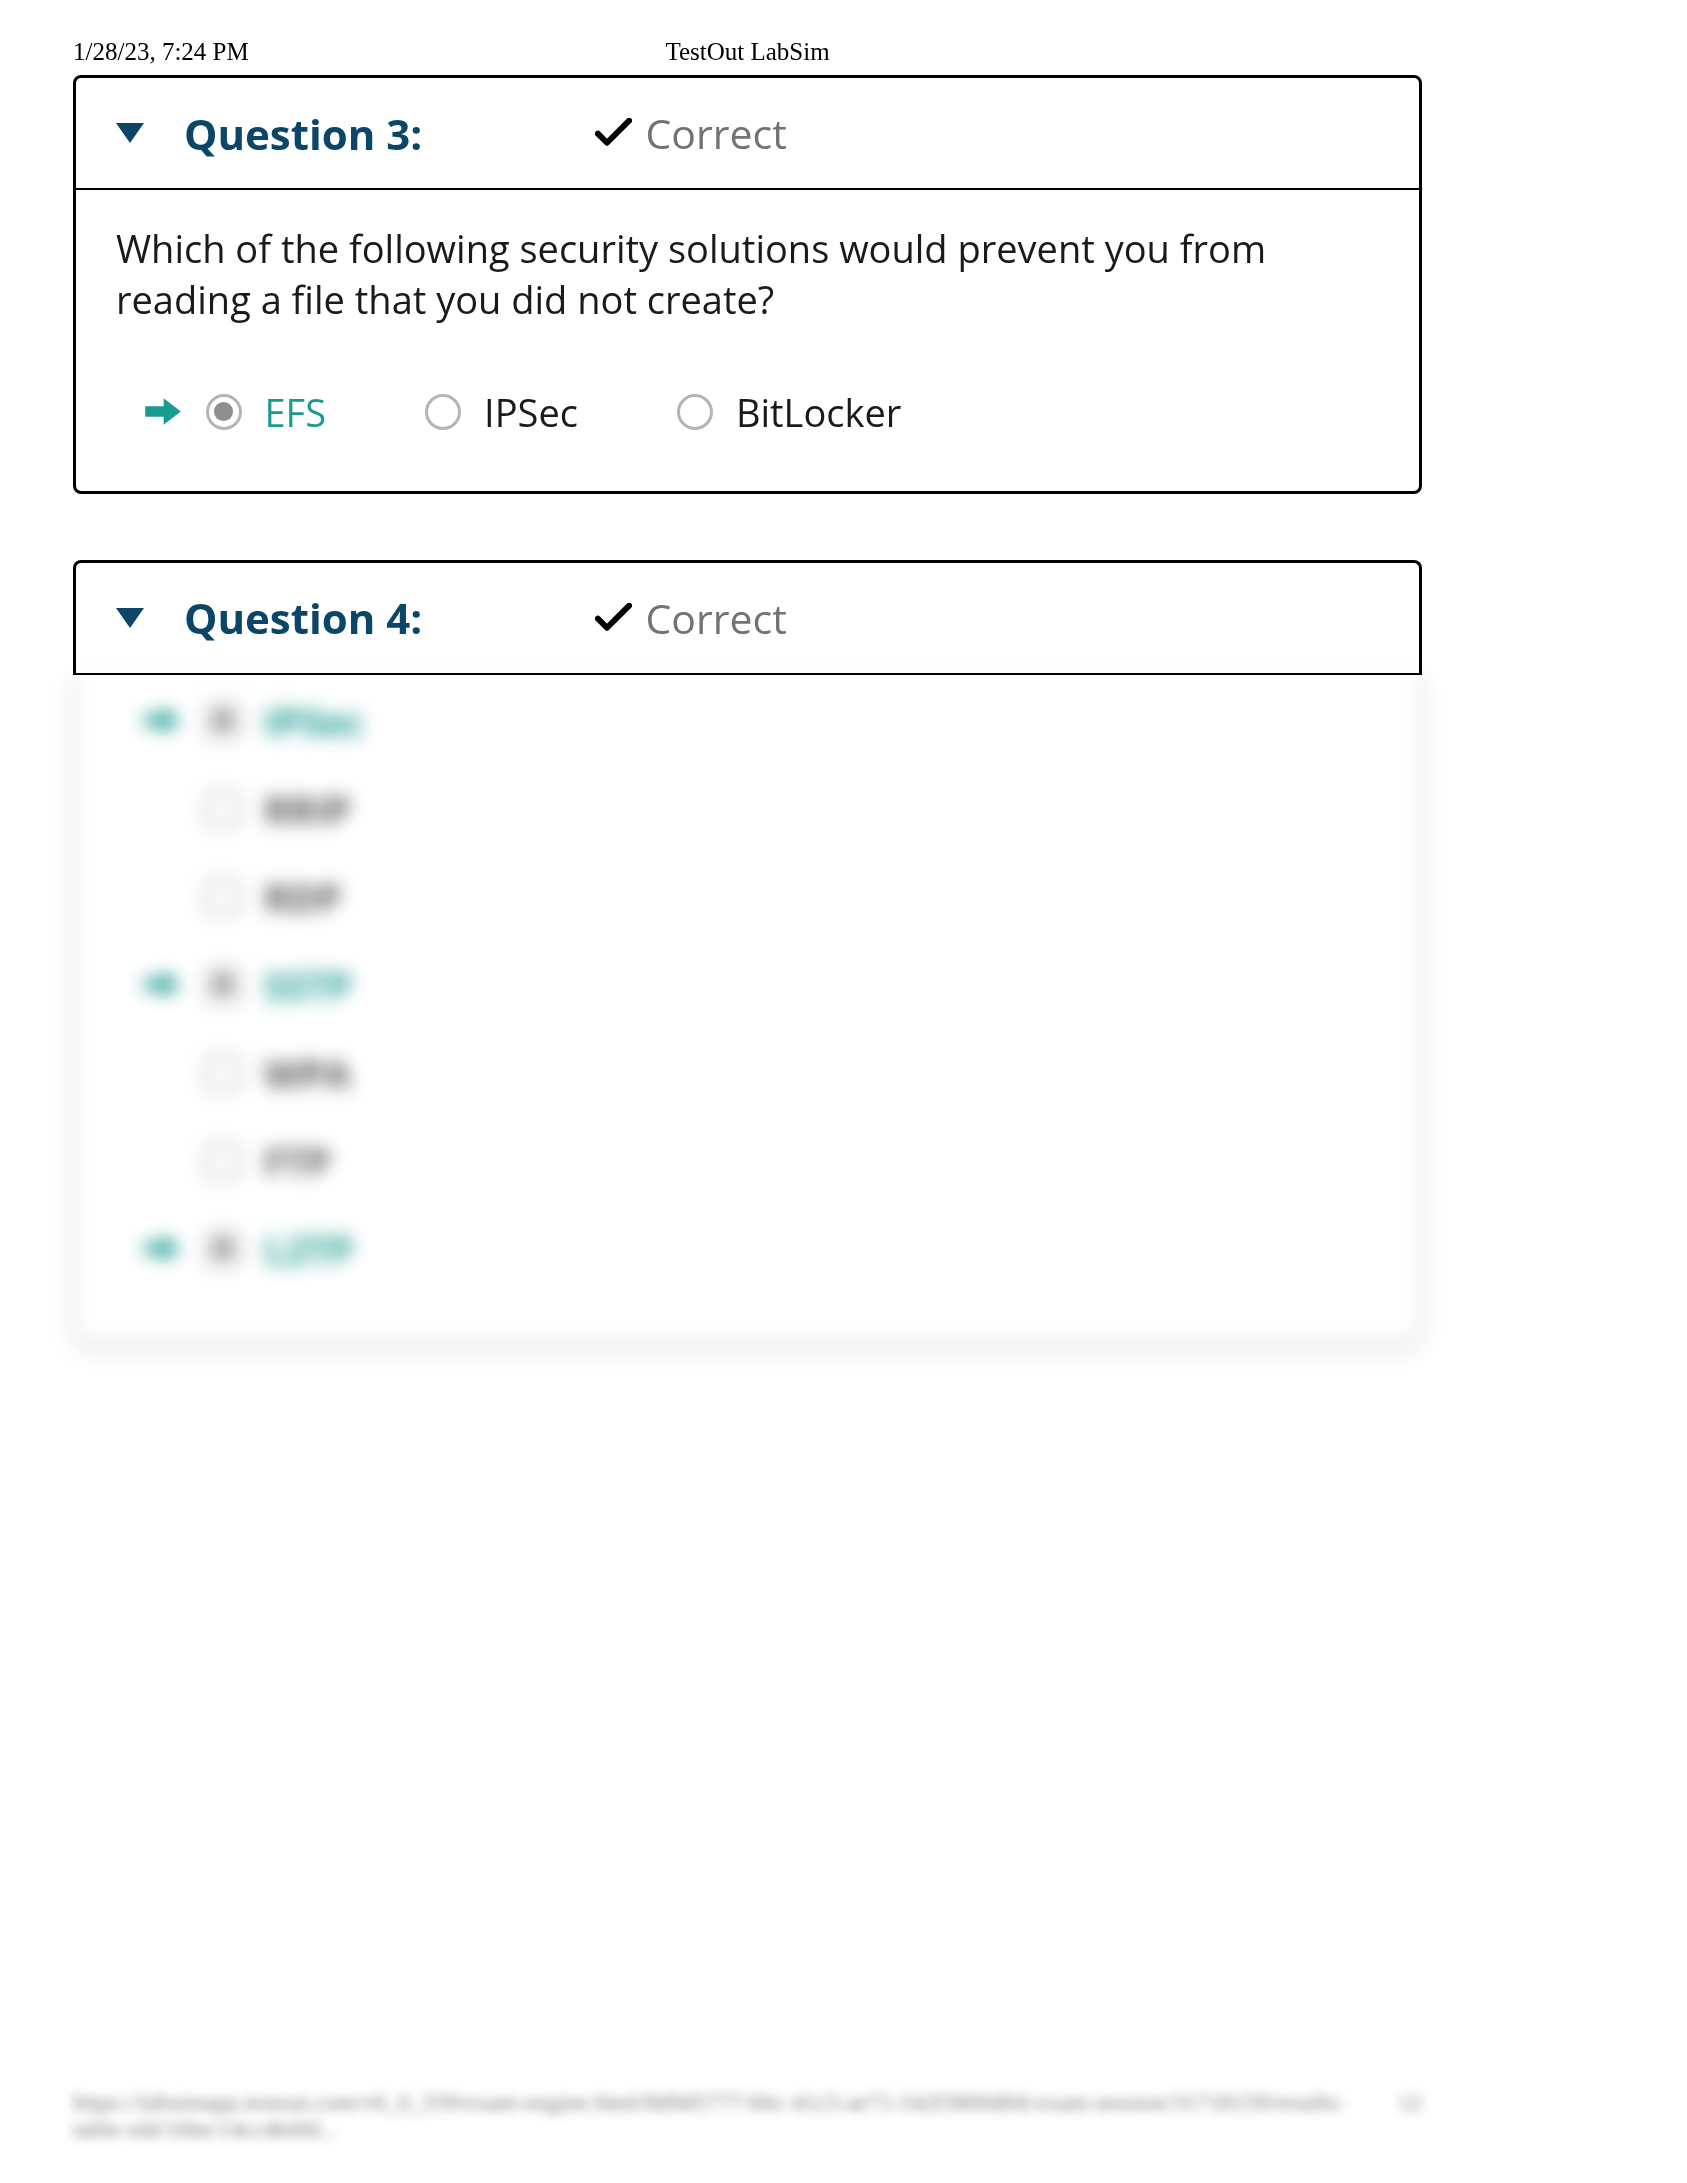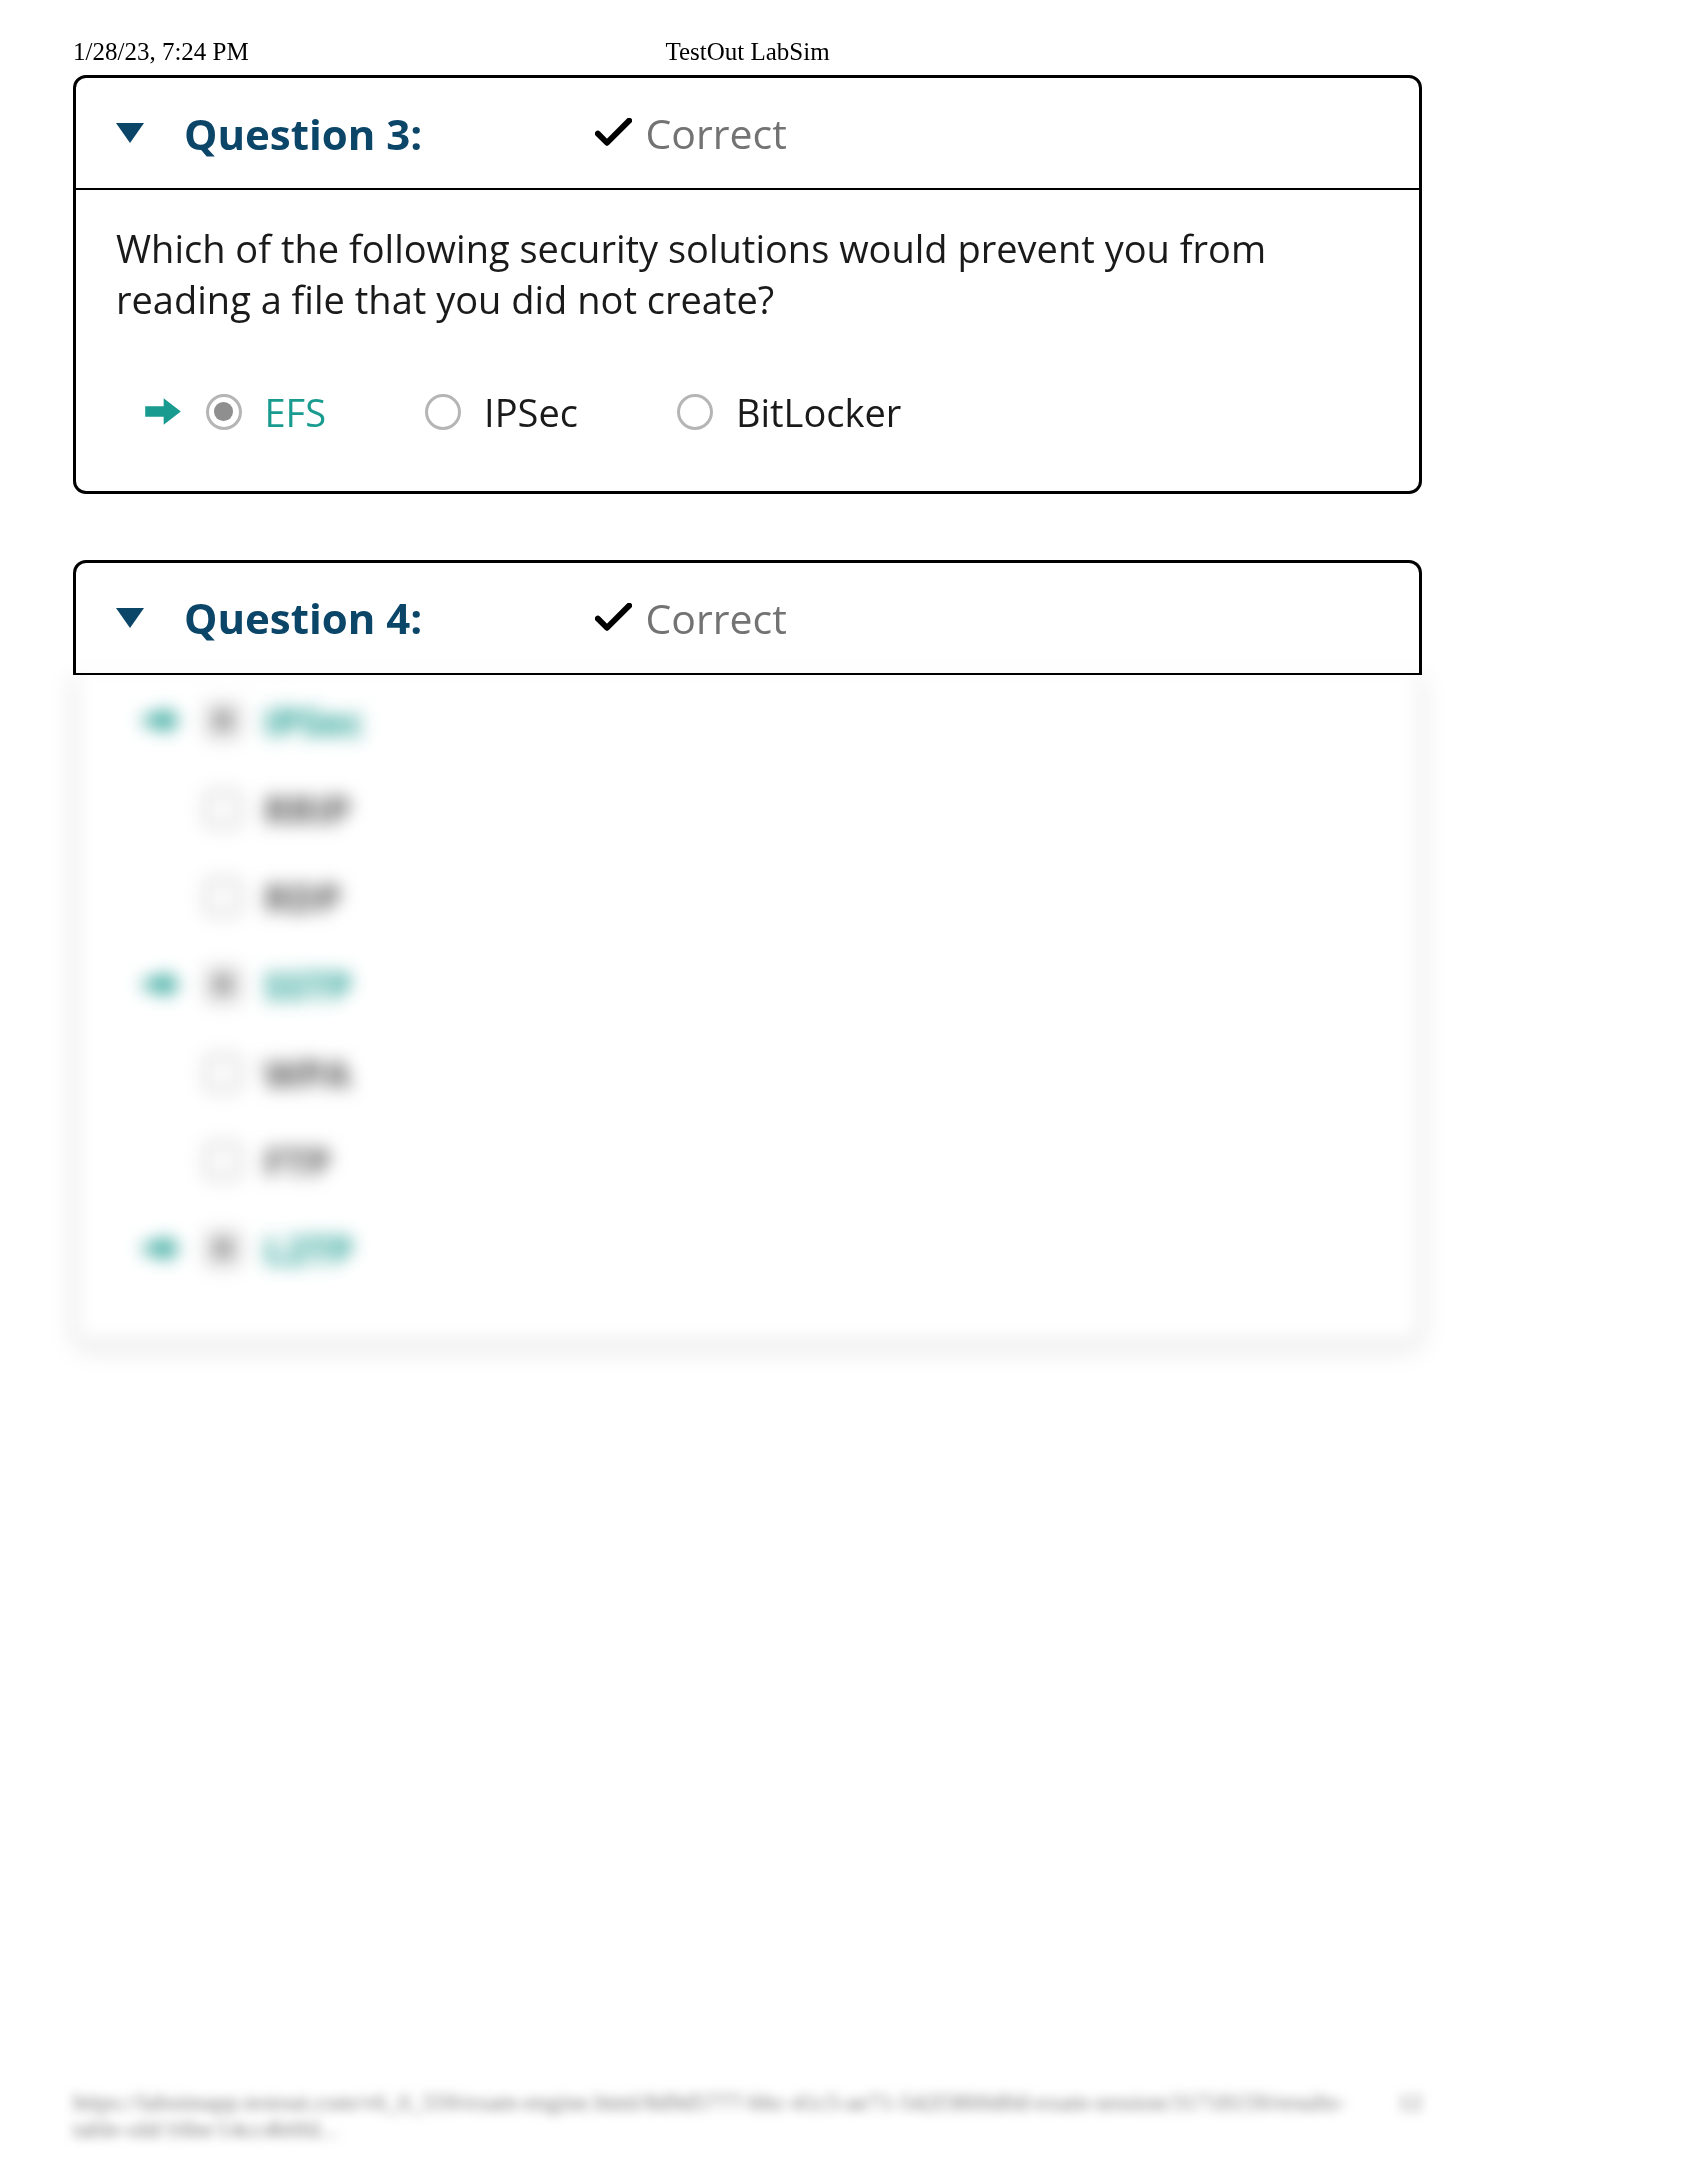--- a/index.html
+++ b/index.html
@@ -2,21 +2,21 @@
 <html style="font-size:10.6px"><head>
 <meta charset="utf-8">
 <style>
   * { box-sizing: border-box; margin: 0; padding: 0; }
   html, body { width: 1687px; height: 2183px; background: #fff; font-family: "Segoe UI", "Open Sans", Arial, sans-serif; color: #1a1a1a; }
   .page { position: relative; width: 1495px; height: 2183px; }
   .print-header { position: absolute; top: 38px; left: 73px; right: 73px; display: flex; justify-content: space-between; font-family: "Times New Roman", Times, serif; font-size: 25px; color: #000; }
   .page-title-center { position:absolute; left:50%; transform:translateX(-50%); }
   .content { position: absolute; top: 75px; left: 73px; right: 73px; }
 
-  .qbox { border: 3.3px solid #000; border-radius: 13px; margin-bottom: 66px; overflow: hidden; background:#fff; }
+  .qbox { border: 3.3px solid #000; border-radius: 8px; margin-bottom: 66px; overflow: hidden; background:#fff; }
   .qheader { padding: 26.5px 40px 26.5px 40px; border-bottom: 2.6px solid #000; display:flex; align-items:center; gap:40px; }
   .qheader .chevron { display:inline-flex; }
   .qheader .qtitle { color: #0b4568; font-weight: 700; font-size: 42px; }
   .qheader .spacer { width: 93px; }
   .qheader .status-block { display:flex; align-items:center; gap:13.2px; }
   .qheader .status-text { font-size: 41px; color:#737373; font-weight:400; }
 
   .qbody { padding: 33px 52px 53px 40px; }
   .qprompt { font-size: 38px; line-height: 1.35; color:#1a1a1a; margin-bottom: 60px; }
   .opts { display:flex; flex-direction:row; gap:36px; padding-left: 26.5px; }

